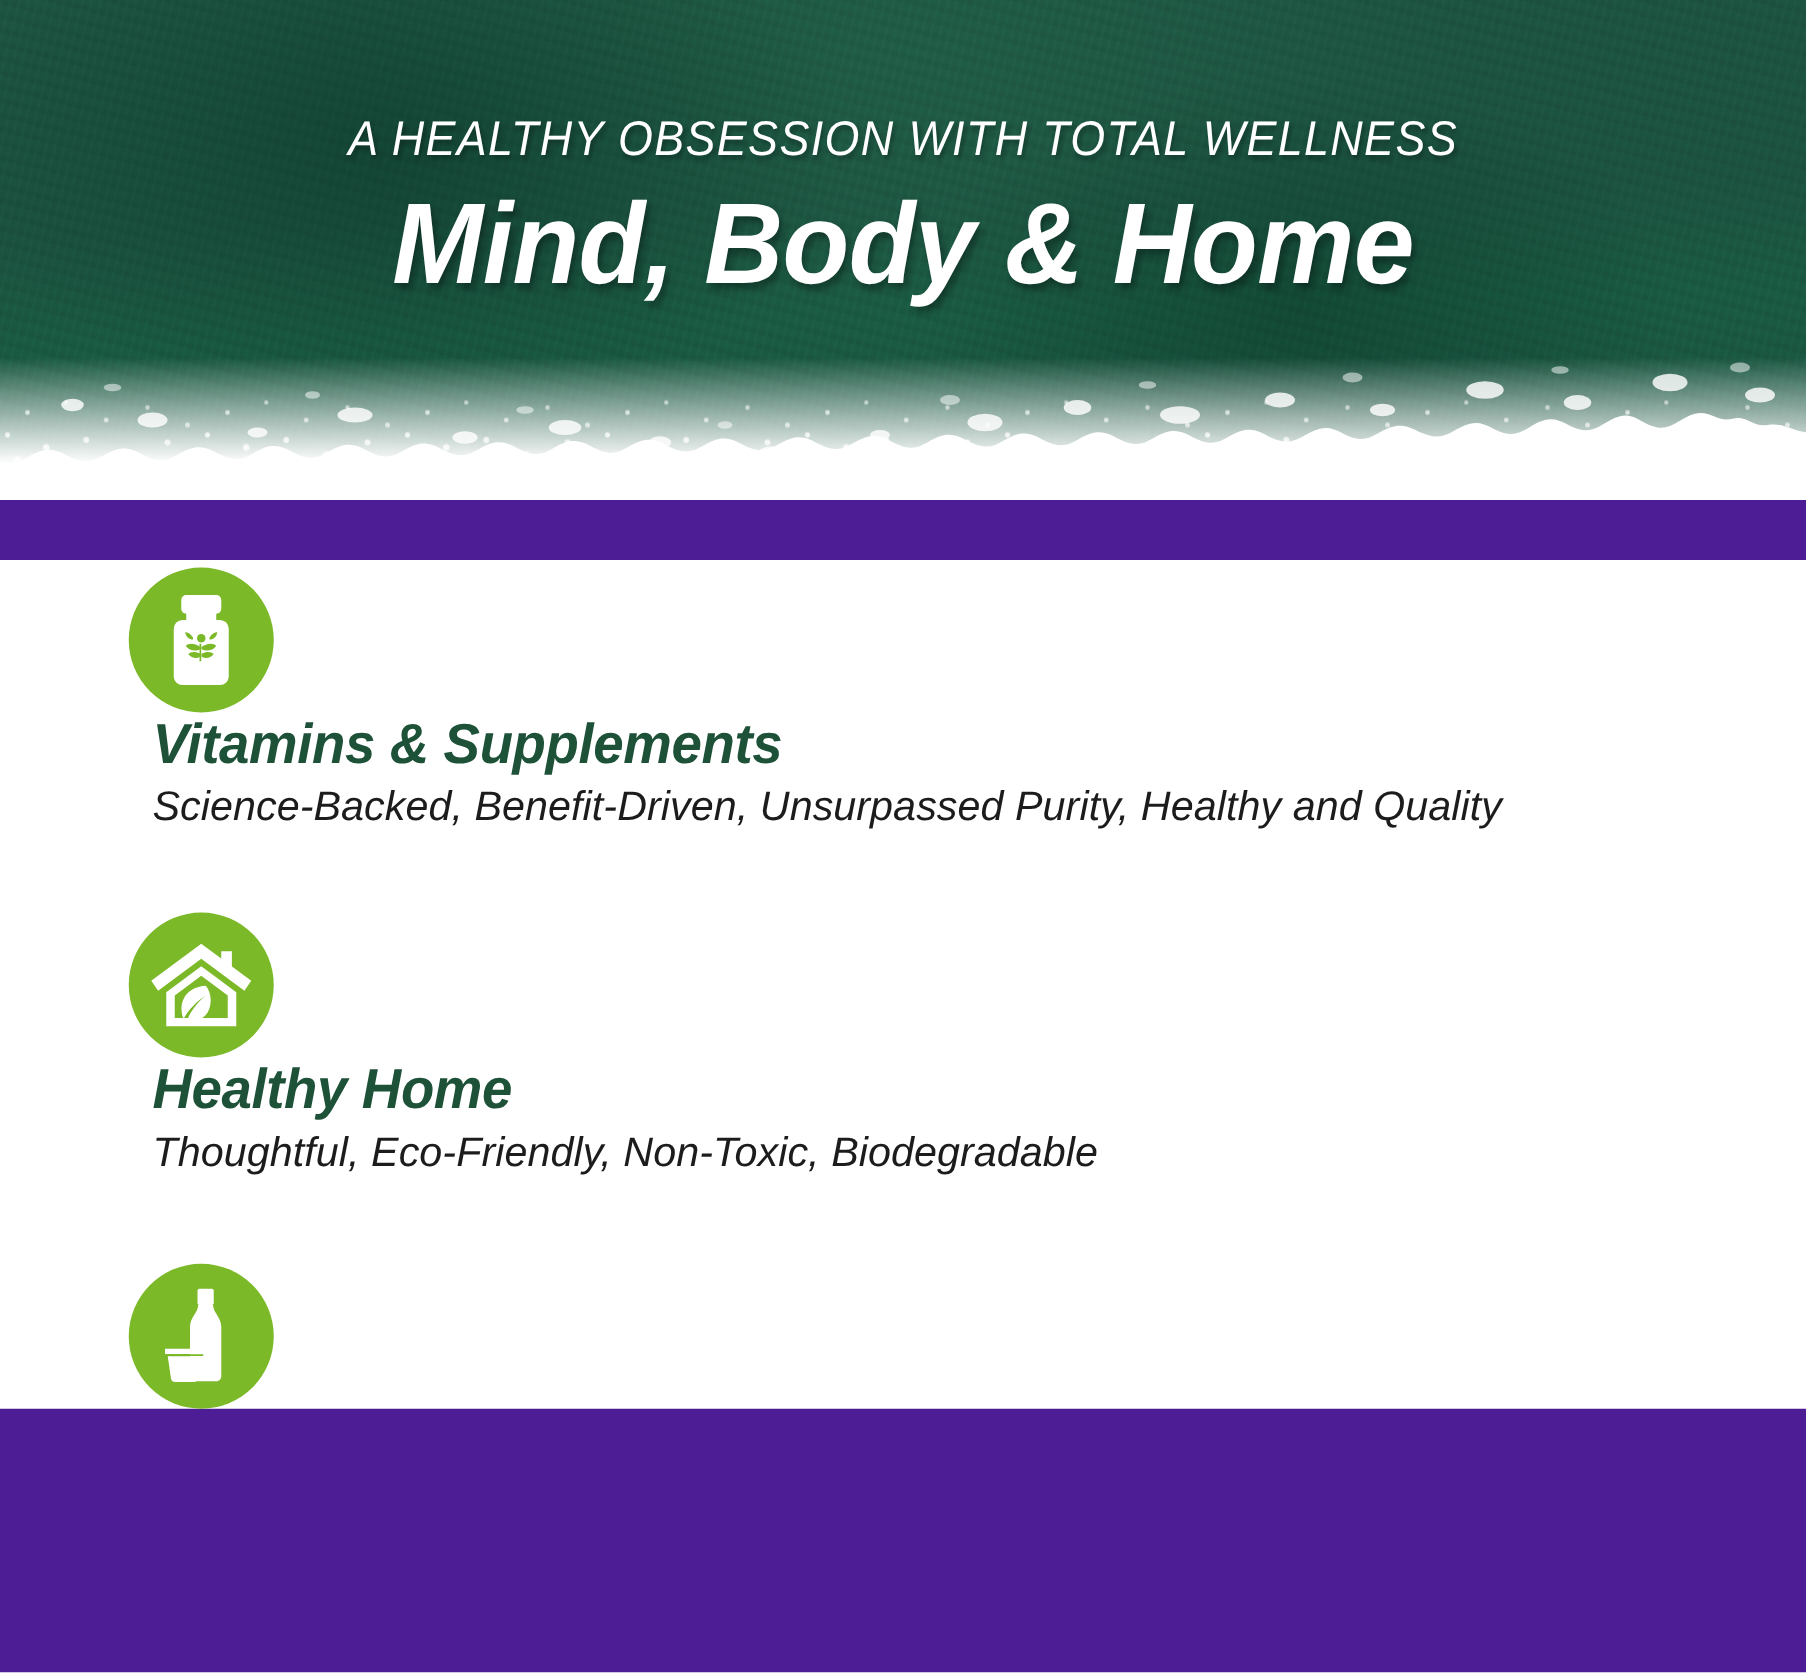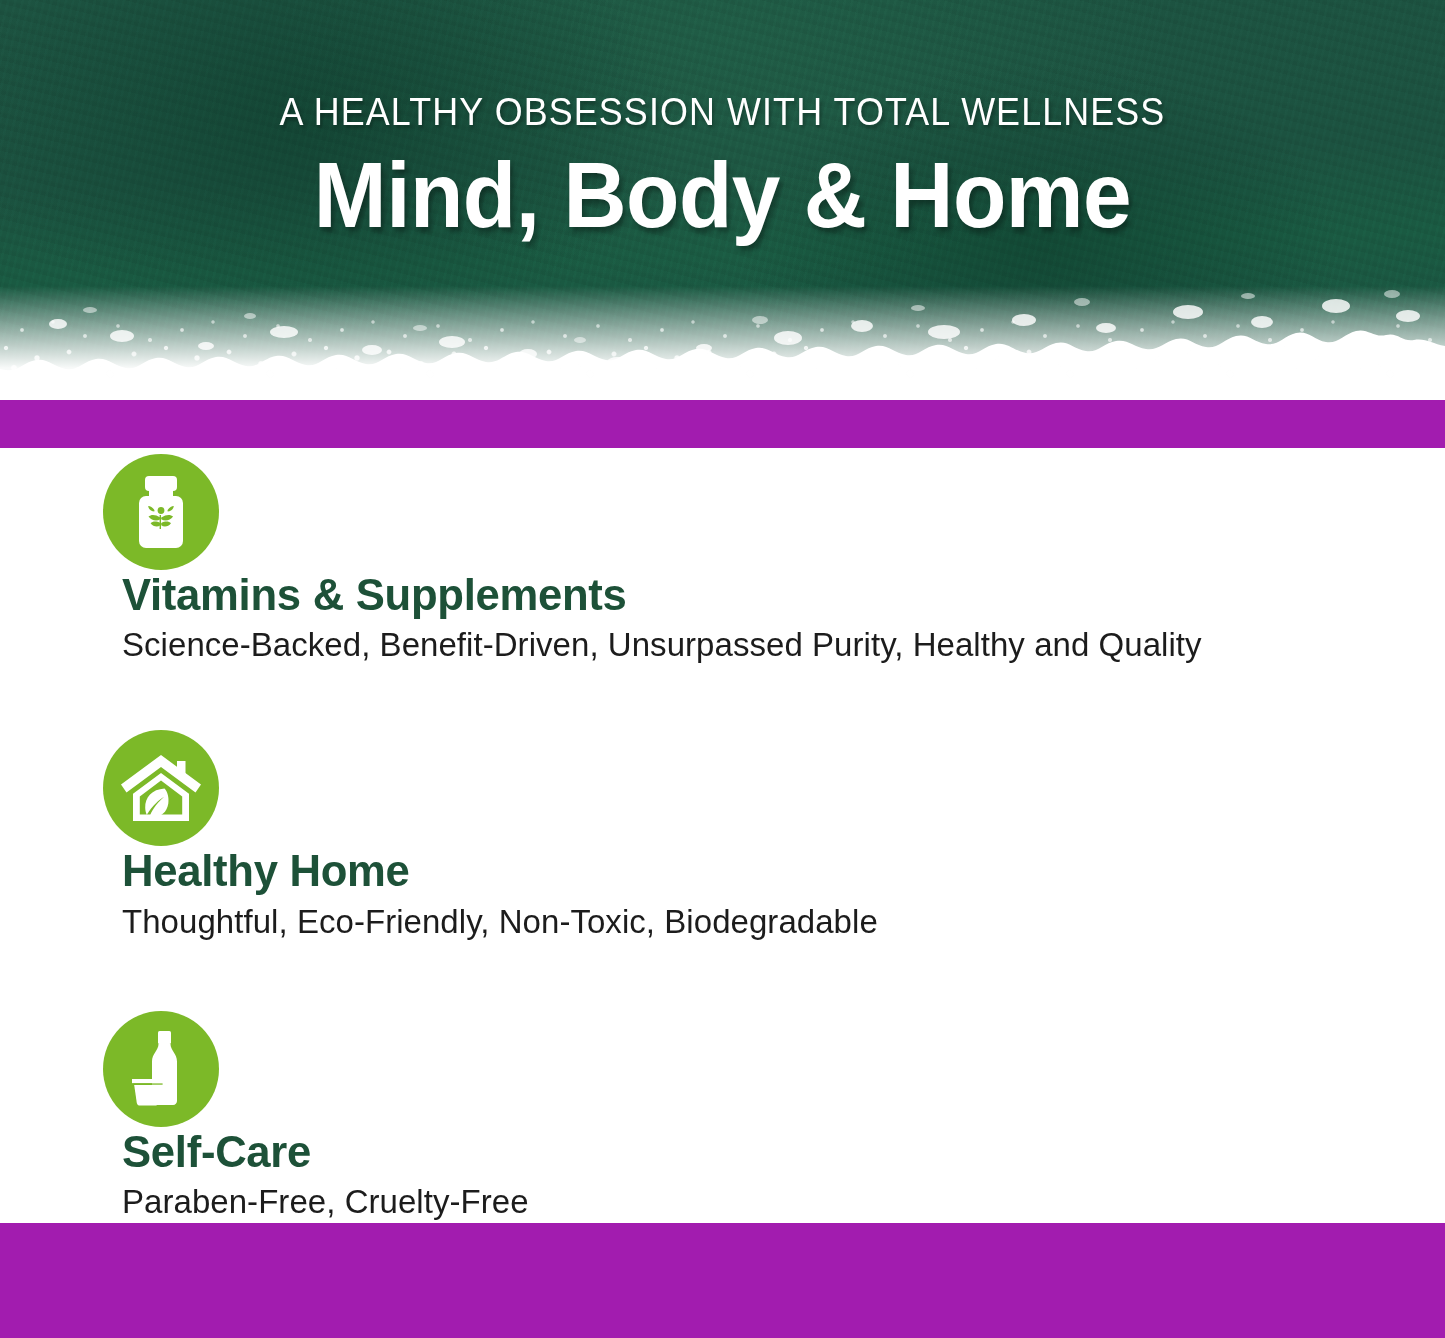--- a/index.html
+++ b/index.html
@@ -10,21 +10,22 @@
   }
   body {
     font-family: "Liberation Sans", "DejaVu Sans", sans-serif;
     -webkit-font-smoothing: antialiased;
   }
   .page {
     position: relative;
     width: 1445px;
     height: 1338px;
     overflow: hidden;
-    background: #a21caf;
+    background: #4c1d95;
+    font-style: italic;
   }
 
   
   .hero {
     position: relative;
     width: 1445px;
     height: 400px;
     overflow: hidden;
   }
   .hero-bg {
@@ -340,21 +341,17 @@
             <rect x="30" y="2" width="13" height="13" rx="1.6" fill="#ffffff"></rect>
 
             <path fill="#ffffff" d="M30.5 15 h12 c0 6.5 6.5 9.5 6.5 17.5 V72 c0 2.2 -1.7 4 -3.9 4 H27.9 c-2.2 0 -3.9 -1.8 -3.9 -4 V32.5 c0 -8 6.5 -11 6.5 -17.5 z"></path>
 
             <path fill="#ffffff" d="M4 50 h31 v4.2 H4 z"></path>
             <path fill="#ffffff" d="M6.2 56 h26.6 l-2.6 18 c-0.3 1.6 -1.6 2.6 -3.2 2.6 H12 c-1.6 0 -2.9 -1 -3.2 -2.6 z"></path>
 
             <path fill="#7cb928" d="M4.4 54.4 h30.2 v1.3 H4.4 z"></path>
           </svg>
         </div>
-        <div class="feature-body">
-          <div class="feature-title">Self-Care</div>
-          <div class="feature-desc">Paraben-Free, Cruelty-Free</div>
-        </div>
       </div>
 
     </div>
   </div>
 </div>
 
 </body></html>

